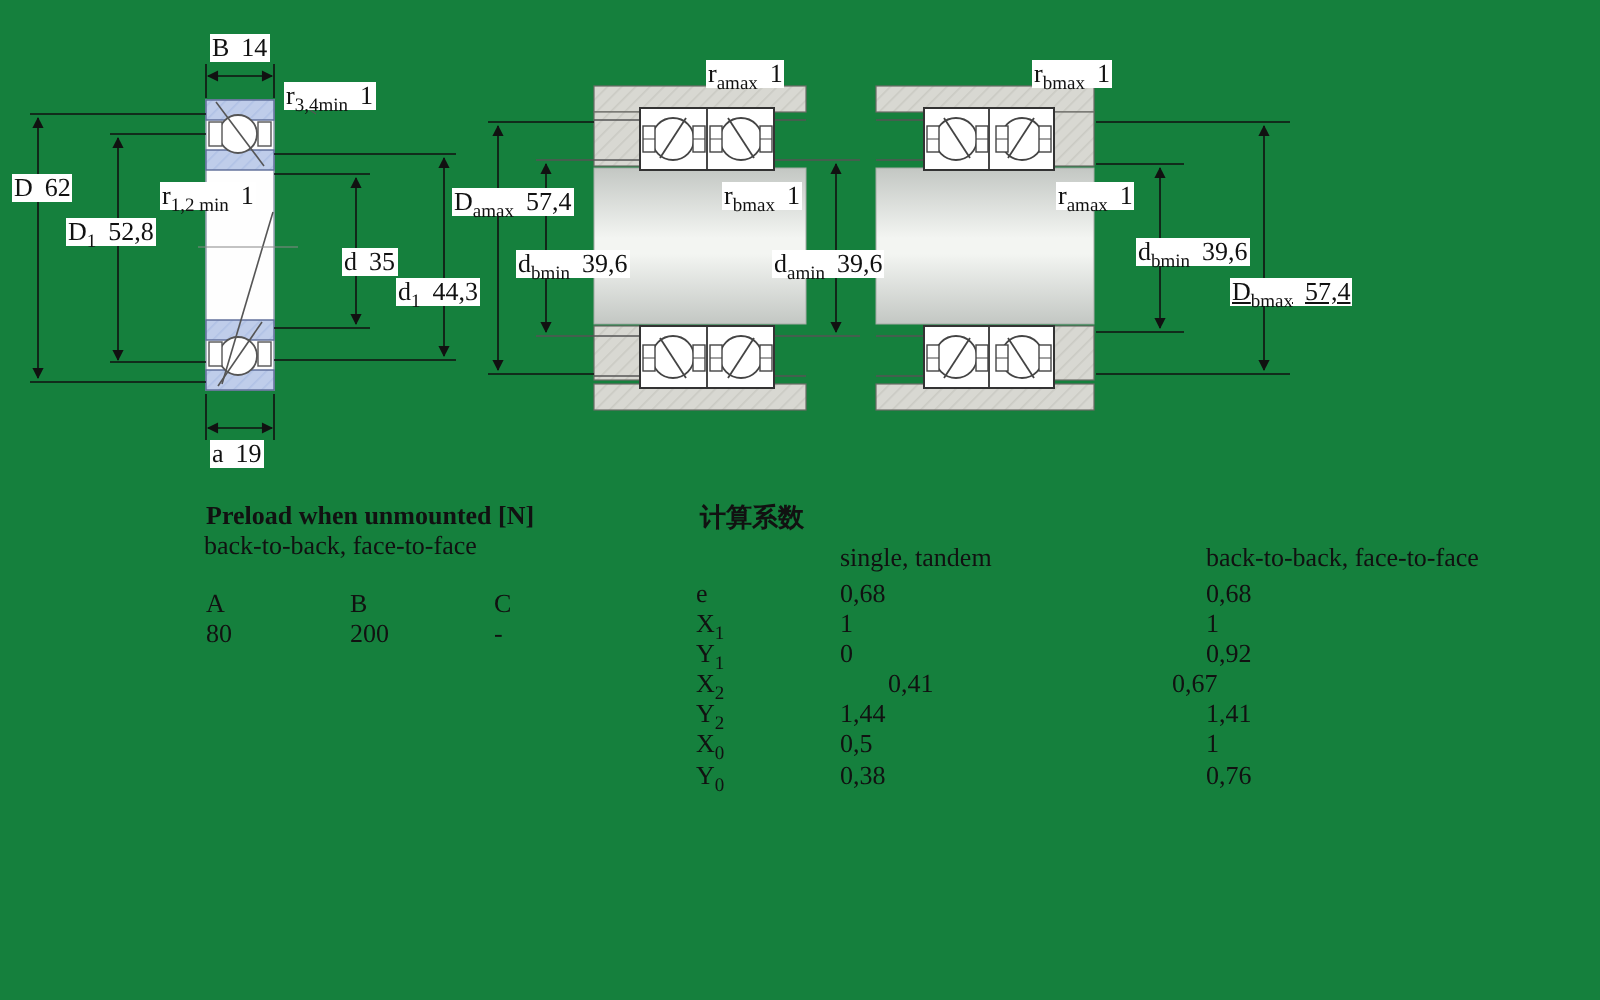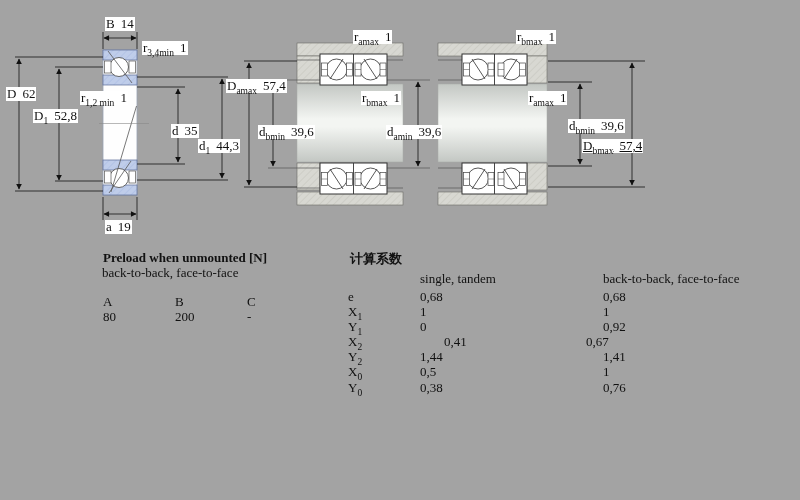--- a/index.html
+++ b/index.html
@@ -1,17 +1,17 @@
 <!DOCTYPE html>
 <html><head>
 <meta charset="utf-8">
 <style>
   html,body { margin:0; padding:0; background:#fff; }
   .page {
-    position:relative; width:800px; height:500px; background:#a3a3a3;
+    position:relative; width:800px; height:500px; background:#15803d;
     font-family:"Liberation Serif", serif; color:#111; overflow:hidden;
   }
   .page svg { position:absolute; left:0; top:0; }
   .dim {
     position:absolute; font-size:13px; line-height:1.05; white-space:nowrap;
     background:#fff; padding:0 1px; color:#111;
   }
   .dim sub { font-size:9.5px; line-height:0; }
   .dim .v { margin-left:6px; }
   .txt { position:absolute; font-size:13px; white-space:nowrap; }
@@ -223,29 +223,29 @@
   <span class="dim" style="left:105px; top:17px;"><span>B</span><sub></sub><span class="v">14</span></span>
   <span class="dim" style="left:142px; top:41px;"><span>r</span><sub>3,4min</sub><span class="v">1</span></span>
   <span class="dim" style="left:6px; top:87px;"><span>D</span><sub></sub><span class="v">62</span></span>
   <span class="dim" style="left:80px; top:91px;"><span>r</span><sub>1,2 min</sub><span class="v">1</span></span>
   <span class="dim" style="left:33px; top:109px;"><span>D</span><sub>1</sub><span class="v">52,8</span></span>
   <span class="dim" style="left:171px; top:124px;"><span>d</span><sub></sub><span class="v">35</span></span>
   <span class="dim" style="left:198px; top:139px;"><span>d</span><sub>1</sub><span class="v">44,3</span></span>
   <span class="dim" style="left:105px; top:220px;"><span>a</span><sub></sub><span class="v">19</span></span>
 
   <span class="dim" style="left:353px; top:30px;"><span>r</span><sub>amax</sub><span class="v">1</span></span>
-  <span class="dim" style="left:226px; top:79px;"><span>D</span><sub>amax</sub><span class="v">57,4</span></span>
+  <span class="dim" style="left:226px; top:94px;"><span>D</span><sub>amax</sub><span class="v">57,4</span></span>
   <span class="dim" style="left:361px; top:91px;"><span>r</span><sub>bmax</sub><span class="v">1</span></span>
   <span class="dim" style="left:258px; top:125px;"><span>d</span><sub>bmin</sub><span class="v">39,6</span></span>
   <span class="dim" style="left:386px; top:125px;"><span>d</span><sub>amin</sub><span class="v">39,6</span></span>
 
   <span class="dim" style="left:516px; top:30px;"><span>r</span><sub>bmax</sub><span class="v">1</span></span>
   <span class="dim" style="left:528px; top:91px;"><span>r</span><sub>amax</sub><span class="v">1</span></span>
   <span class="dim" style="left:568px; top:119px;"><span>d</span><sub>bmin</sub><span class="v">39,6</span></span>
-  <span class="dim" style="left:582px; top:139px;text-decoration:underline;"><span>D</span><sub>bmax</sub><span class="v">57,4</span></span>
+  <span class="dim" style="left:615px; top:139px;text-decoration:underline;"><span>D</span><sub>bmax</sub><span class="v">57,4</span></span>
 
   <div>
     <span class="txt bold" style="left:103px; top:250px;">Preload when unmounted [N]</span>
     <span class="txt" style="left:102px; top:265px;">back-to-back, face-to-face</span>
     <span class="txt" style="left:103px; top:294px;">A</span>
     <span class="txt" style="left:175px; top:294px;">B</span>
     <span class="txt" style="left:247px; top:294px;">C</span>
     <span class="txt" style="left:103px; top:309px;">80</span>
     <span class="txt" style="left:175px; top:309px;">200</span>
     <span class="txt" style="left:247px; top:309px;">-</span>

